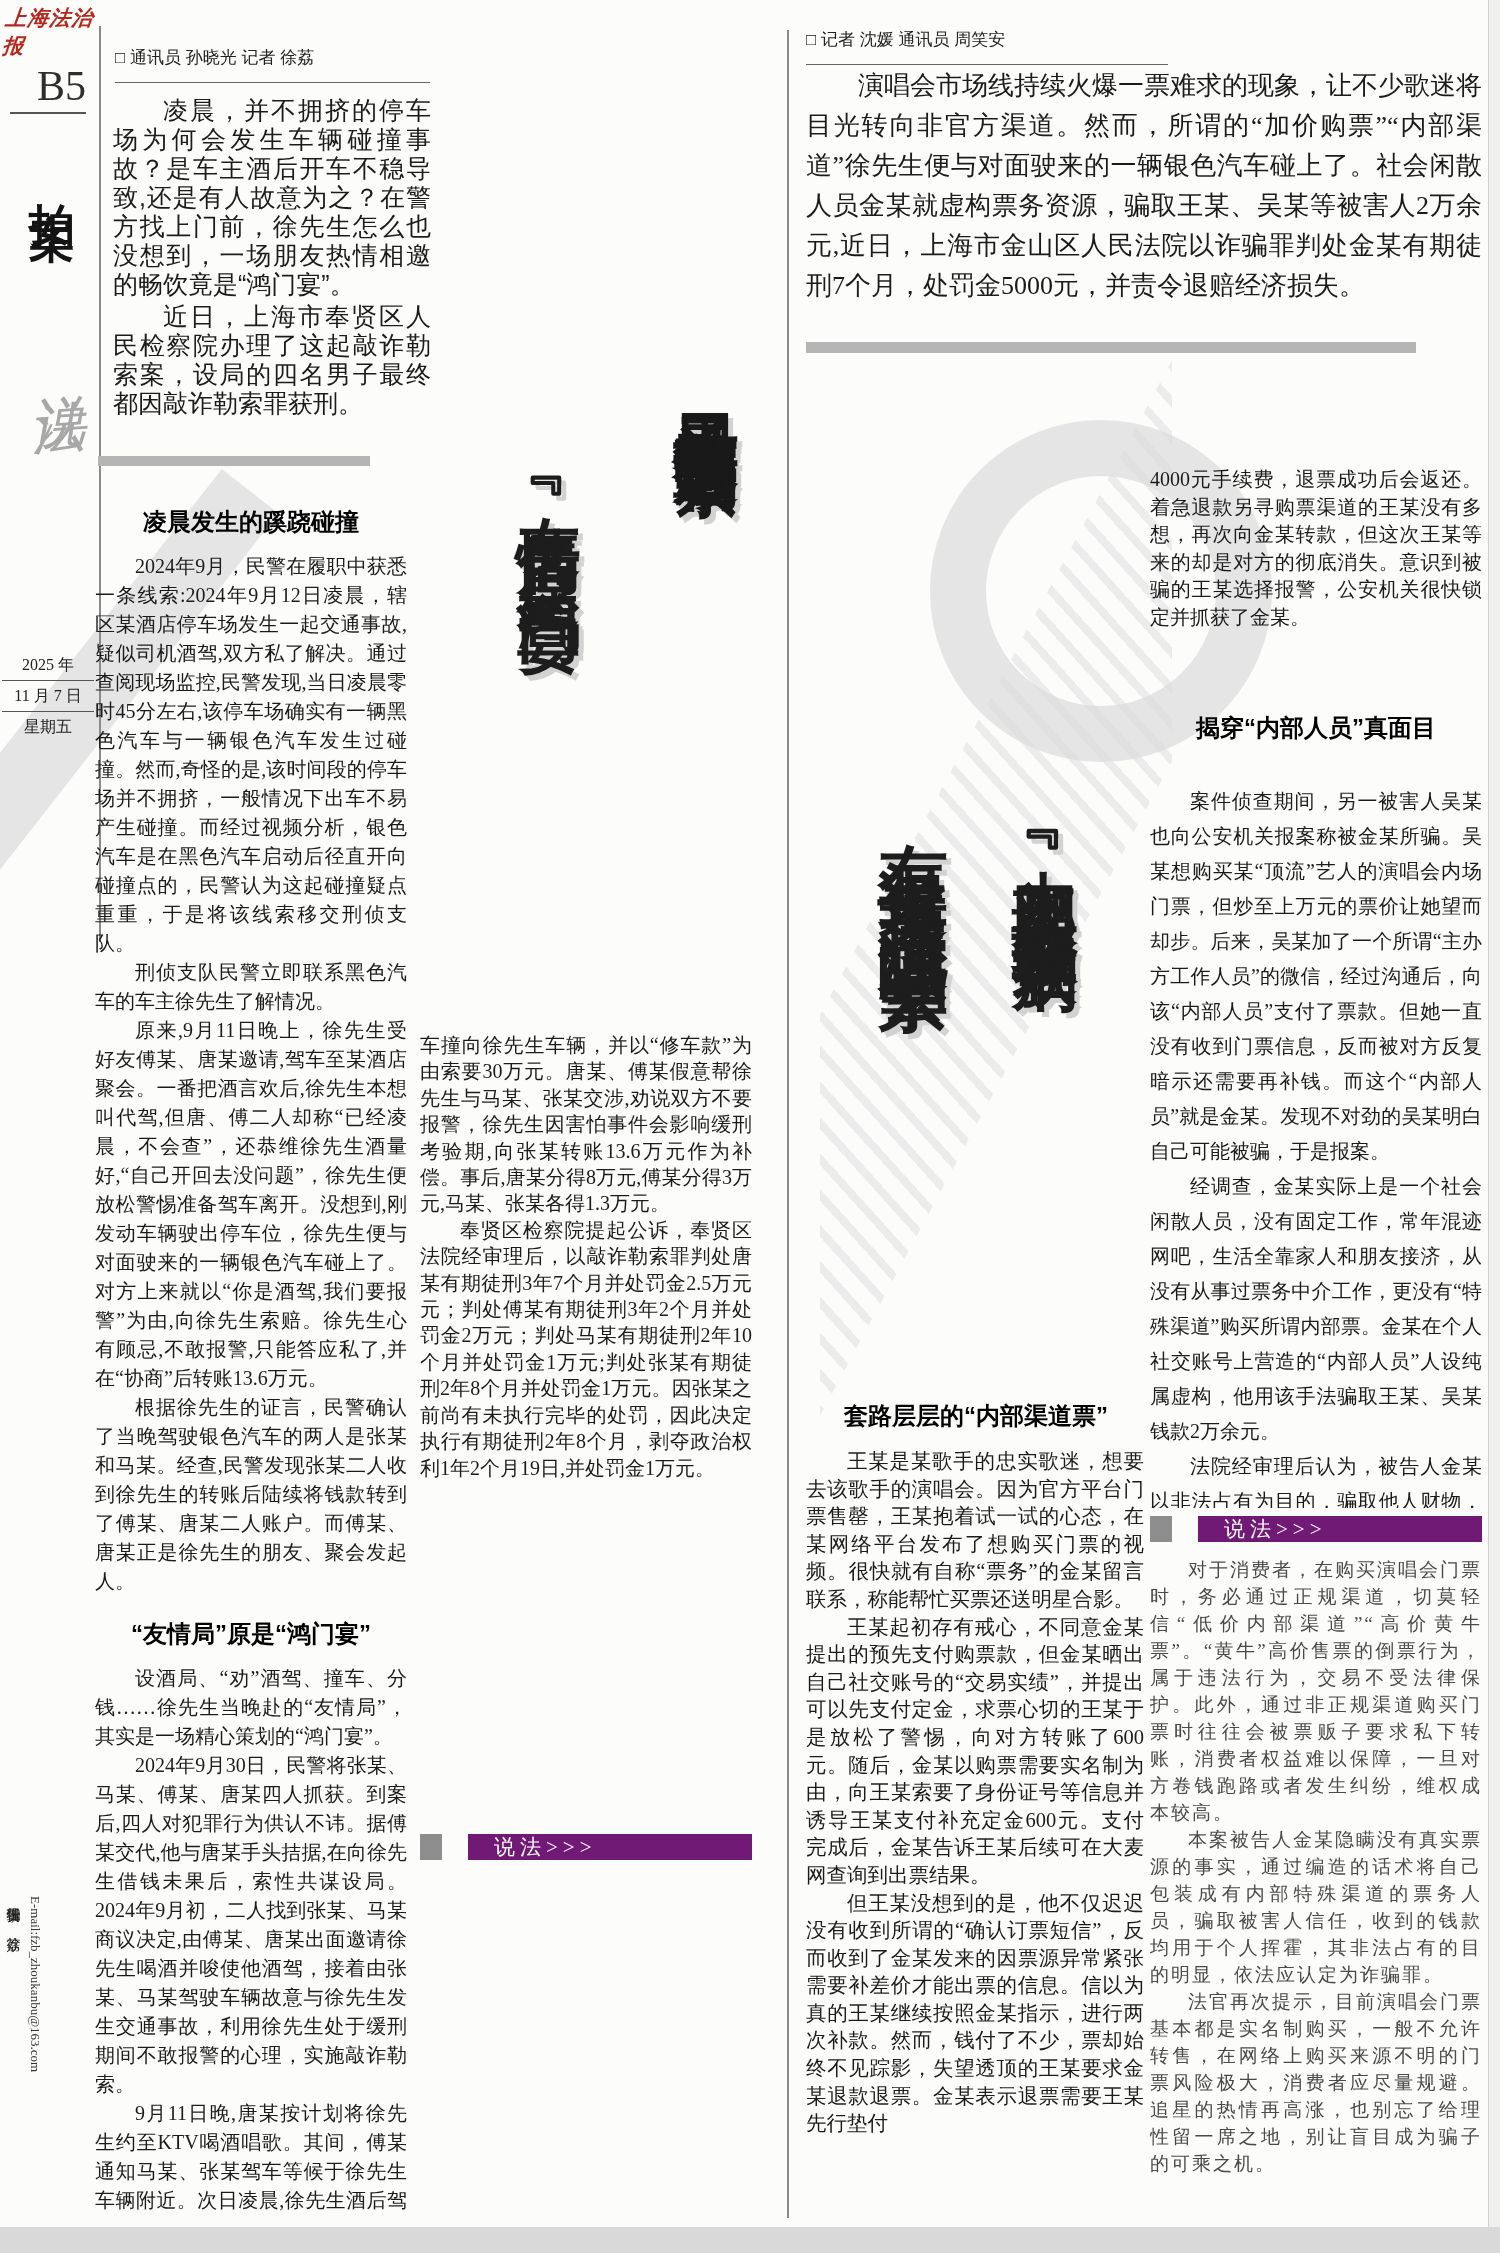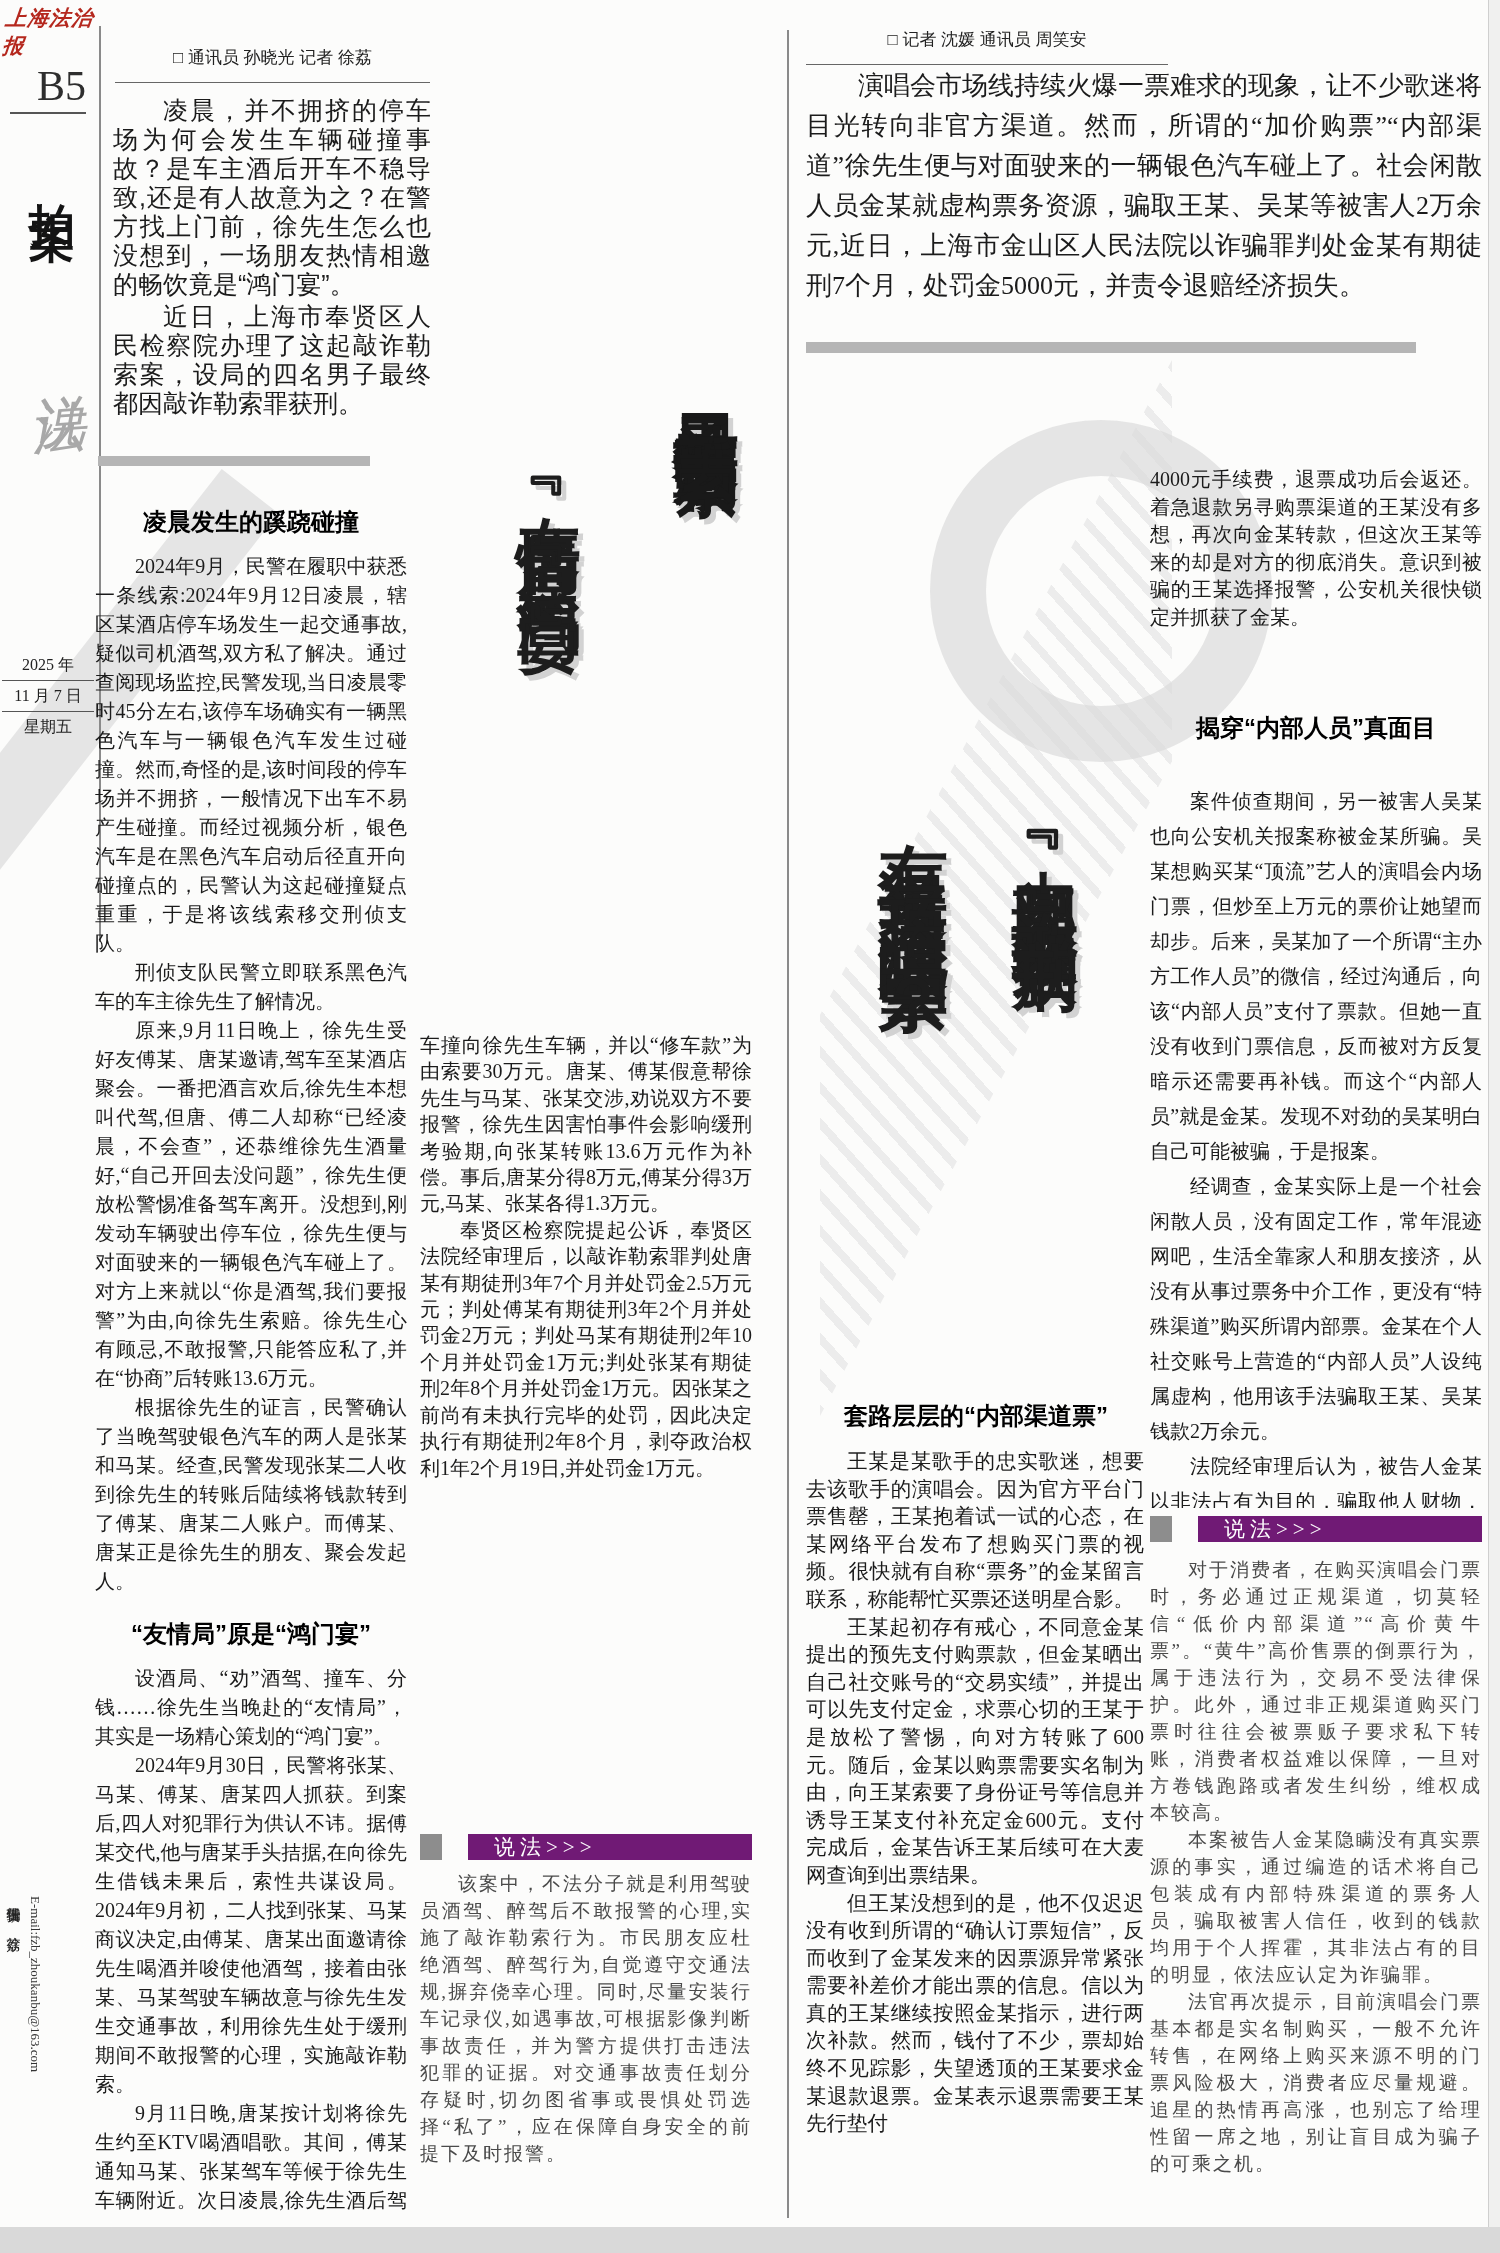--- a/index.html
+++ b/index.html
@@ -22,21 +22,21 @@
               letter-spacing:6px;transform:rotate(-4deg);}
   .dates{left:2px;top:650px;width:92px;text-align:center;font-size:16px;color:#222;}
   .dates .d{padding:5px 0 4px 0;}
   .dates .rule{border-bottom:1.5px solid #555;}
   .side-rule{left:99px;top:26px;width:2px;height:916px;background:#8a8a8a;}
   .diag{height:72px;background:#e5e5e5;z-index:0;}
   .editor-line{left:4px;top:1896px;height:230px;font-size:14px;color:#222;}
   .email-line{left:27px;top:1896px;height:360px;font-size:13px;color:#333;}
   
   .byline{font-family:"Liberation Sans",sans-serif;font-size:17px;color:#222;
-          border-bottom:1px solid #666;padding-bottom:13px;text-align:center;}
+          border-bottom:1px solid #666;padding-bottom:13px;}
   .sepbar{background:#b5b5b5;}
   .bp{font-size:20px;line-height:29px;}
   .subhead{font-family:"Liberation Sans",sans-serif;font-weight:bold;font-size:24px;
            color:#000;text-align:center;margin:6px 0 14px 0;}
   .shuofa-bar{display:flex;align-items:stretch;height:26px;}
   .shuofa-sq{width:22px;background:#8d8d8d;}
   .shuofa-gap{width:26px;}
   .shuofa-lab{flex:1;background:#701a75;color:#fff;font-size:21px;line-height:26px;
               padding-left:26px;letter-spacing:5px;font-family:"Liberation Serif",serif;}
   .comment p{font-size:19px;line-height:27px;color:#4a4a4a;letter-spacing:2px;}
@@ -135,23 +135,20 @@
     <p class="bp">车撞向徐先生车辆，并以“修车款”为由索要30万元。唐某、傅某假意帮徐先生与马某、张某交涉,劝说双方不要报警，徐先生因害怕事件会影响缓刑考验期,向张某转账13.6万元作为补偿。事后,唐某分得8万元,傅某分得3万元,马某、张某各得1.3万元。</p>
     <p class="bp indent">奉贤区检察院提起公诉，奉贤区法院经审理后，以敲诈勒索罪判处唐某有期徒刑3年7个月并处罚金2.5万元元；判处傅某有期徒刑3年2个月并处罚金2万元；判处马某有期徒刑2年10个月并处罚金1万元;判处张某有期徒刑2年8个月并处罚金1万元。因张某之前尚有未执行完毕的处罚，因此决定执行有期徒刑2年8个月，剥夺政治权利1年2个月19日,并处罚金1万元。</p>
   </div>
 
   <div class="abs l-shuofa shuofa-bar">
     <div class="shuofa-sq"></div>
     <div class="shuofa-gap"></div>
     <div class="shuofa-lab">说法&gt;&gt;&gt;</div>
   </div>
 
-  <div class="abs l-comment comment just">
-    <p class="indent">该案中，不法分子就是利用驾驶员酒驾、醉驾后不敢报警的心理,实施了敲诈勒索行为。市民朋友应杜绝酒驾、醉驾行为,自觉遵守交通法规,摒弃侥幸心理。同时,尽量安装行车记录仪,如遇事故,可根据影像判断事故责任，并为警方提供打击违法犯罪的证据。对交通事故责任划分存疑时,切勿图省事或畏惧处罚选择“私了”，应在保障自身安全的前提下及时报警。</p>
-  </div>
 
   <div class="abs divider"></div>
 
   <div class="abs byline r-byline">□ 记者 沈媛  通讯员 周笑安</div>
 
   <p class="abs r-intro just indent">演唱会市场线持续火爆一票难求的现象，让不少歌迷将目光转向非官方渠道。然而，所谓的“加价购票”“内部渠道”徐先生便与对面驶来的一辆银色汽车碰上了。社会闲散人员金某就虚构票务资源，骗取王某、吴某等被害人2万余元,近日，上海市金山区人民法院以诈骗罪判处金某有期徒刑7个月，处罚金5000元，并责令退赔经济损失。</p>
 
   <div class="abs sepbar r-sepbar"></div>
 
   <div class="abs hatch"></div>

